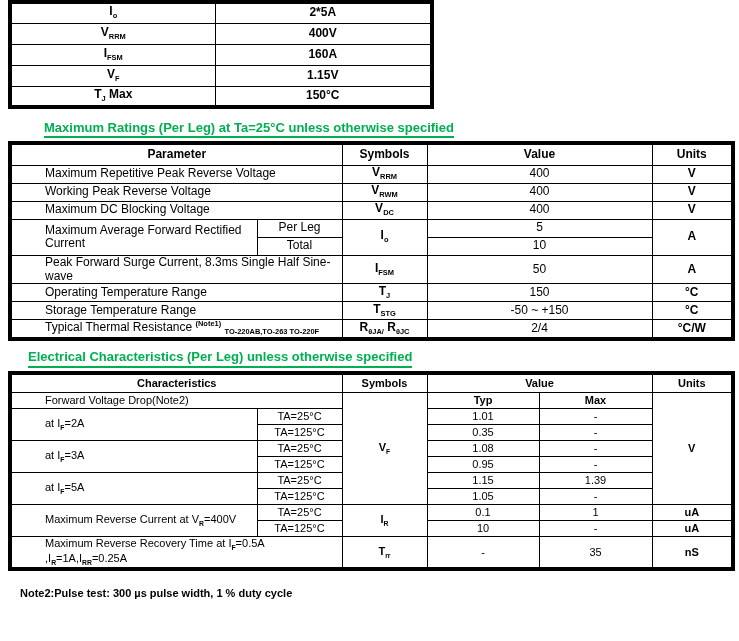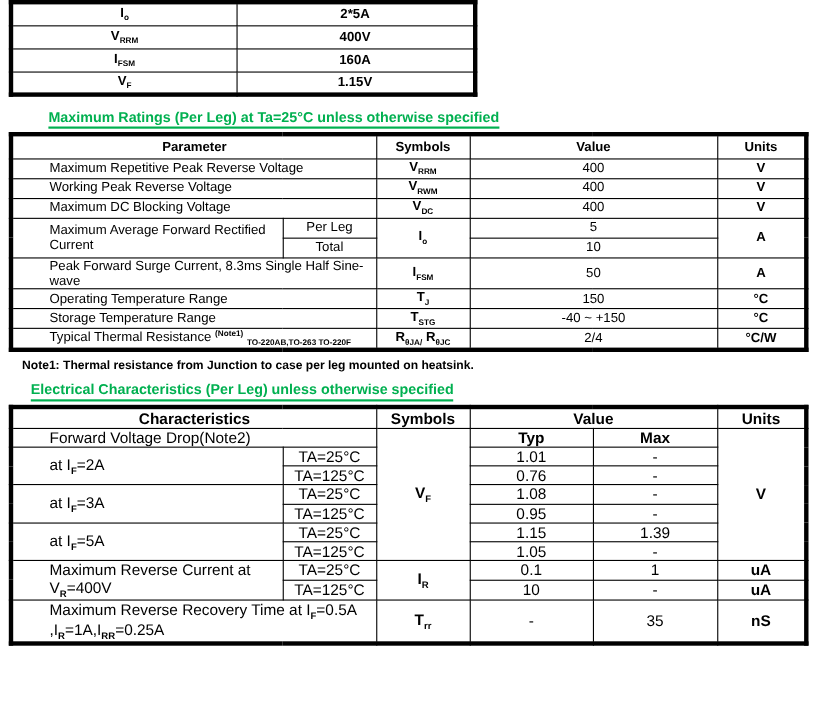--- a/index.html
+++ b/index.html
@@ -44,21 +44,21 @@
   .t1 tr { height: 21px; }
   .t1 td { font-weight: bold; text-align: center; }
 
   .t2 { width: 723px; }
   .t2 tr { height: 18px; }
   .t2 tr.hdr { height: 22px; padding-left: 19px; }
 
   .t3 { width: 723px; }
   .t3 tr { height: 16px; }
   .t3 tr.hdr { height: 20px; }
-  .t3 td { font-size: 14px; }
+  .t3 td { font-size: 11px; }
 
   td.l { text-align: left; padding-left: 33px; }
   td.c { text-align: center; }
   td.b { font-weight: bold; }
 
   sub { font-size: 62%; }
   sup { font-size: 62%; margin-top: 16px; }
   td.param sub, td.param sup { font-weight: bold; }
 
   .note {
@@ -89,20 +89,24 @@
         <td>V<sub>RRM</sub></td>
         <td>400V</td>
       </tr>
       <tr>
         <td>I<sub>FSM</sub></td>
         <td>160A</td>
       </tr>
       <tr>
         <td>V<sub>F</sub></td>
         <td>1.15V</td>
+      </tr>
+      <tr>
+        <td>T<sub>J</sub> Max</td>
+        <td>150°C</td>
       </tr>
     </tbody>
   </table>
 
   <div class="heading h-max">
     <span class="hu">Maximum Ratings (Per Leg) at Ta=25°C unless otherwise specified</span>
   </div>
 
   <table class="t2">
     <colgroup>
@@ -157,33 +161,32 @@
       </tr>
       <tr>
         <td colspan="2" class="l param">Operating Temperature Range</td>
         <td class="c b">T<sub>J</sub></td>
         <td colspan="2" class="c">150</td>
         <td class="c b">°C</td>
       </tr>
       <tr>
         <td colspan="2" class="l param">Storage Temperature Range</td>
         <td class="c b">T<sub>STG</sub></td>
-        <td colspan="2" class="c">-40 ~ +150</td>
+        <td colspan="2" class="c">-50 ~ +150</td>
         <td class="c b">°C</td>
       </tr>
       <tr>
         <td colspan="2" class="l param">Typical Thermal Resistance <sup>(Note1)</sup> <sub>TO-220AB,TO-263 TO-220F</sub></td>
         <td class="c b">R<sub>θJA/</sub> R<sub>θJC</sub></td>
         <td colspan="2" class="c">2/4</td>
         <td class="c b">°C/W</td>
       </tr>
     </tbody>
   </table>
 
-  <div class="note note1">Note1: Thermal resistance from Junction to case per leg mounted on heatsink.</div>
 
   <div class="heading h-elec">
     <span class="hu">Electrical Characteristics (Per Leg) unless otherwise specified</span>
   </div>
 
   <table class="t3">
     <colgroup>
       <col style="width:247px">
         <col style="width:85px">
         <col style="width:85px">
@@ -206,21 +209,21 @@
         <td rowspan="7" class="c b">V</td>
       </tr>
       <tr>
         <td rowspan="2" class="l param">at I<sub>F</sub>=2A</td>
         <td class="c">TA=25°C</td>
         <td class="c">1.01</td>
         <td class="c">-</td>
       </tr>
       <tr>
         <td class="c">TA=125°C</td>
-        <td class="c">0.76</td>
+        <td class="c">0.35</td>
         <td class="c">-</td>
       </tr>
       <tr>
         <td rowspan="2" class="l param">at I<sub>F</sub>=3A</td>
         <td class="c">TA=25°C</td>
         <td class="c">1.08</td>
         <td class="c">-</td>
       </tr>
       <tr>
         <td class="c">TA=125°C</td>
@@ -255,14 +258,15 @@
       <tr>
         <td colspan="2" class="l param">Maximum Reverse Recovery Time  at I<sub>F</sub>=0.5A  ,I<sub>R</sub>=1A,I<sub>RR</sub>=0.25A</td>
         <td class="c b">T<sub>rr</sub></td>
         <td class="c">-</td>
         <td class="c">35</td>
         <td class="c b">nS</td>
       </tr>
     </tbody>
   </table>
 
+  <div class="note note2">Note2:Pulse test: 300 µs pulse width, 1 % duty cycle</div>
 
 </div>
 
 </body></html>

